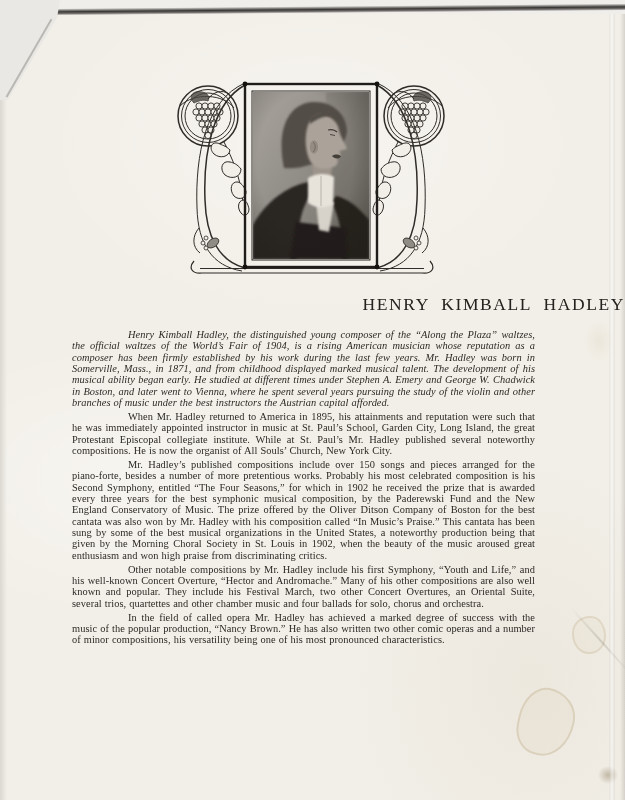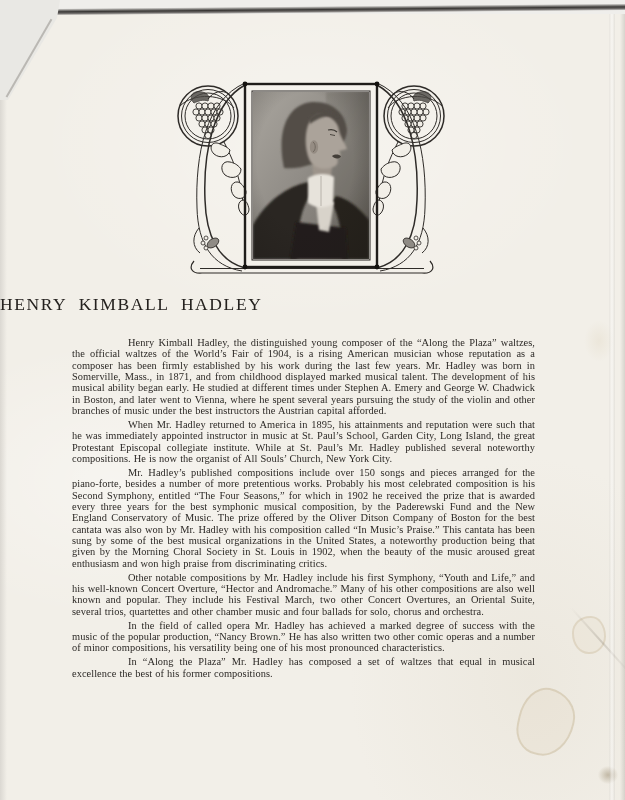--- a/index.html
+++ b/index.html
@@ -80,33 +80,33 @@
       radial-gradient(ellipse 260px 320px at 85% 85%,rgba(210,200,178,.18),rgba(210,200,178,0) 70%),
       radial-gradient(ellipse 400px 260px at 50% 18%,rgba(255,255,255,.3),rgba(255,255,255,0) 70%);
   }
   
   .header-art{
     position:absolute;left:150px;top:70px;width:325px;height:220px;z-index:10;
   }
   
   .page-title{
     position:absolute;left:0;top:294px;width:625px;z-index:10;
-    text-align:left;
+    text-align:right;
     font-size:17.5px;letter-spacing:1.6px;word-spacing:6px;
     color:#24211e;font-weight:400;
   }
   
   .article{
     position:absolute;left:72px;top:329px;width:463px;z-index:10;
     font-size:10.4px;line-height:11.35px;color:var(--ink);
     text-align:justify;
     word-spacing:0.4px;letter-spacing:0.05px;
   }
   .article p{margin:2.6px 0 0 0;text-indent:56px;}
-  .article p:first-child{margin-top:8px;}
+  .article p:first-child{margin-top:0;font-style:italic;}
 </style>
 </head>
 <body>
 
 <div class="paper-mottle"></div>
 <div class="scan-top-strip"></div>
 <div class="scan-top-line"></div>
 <div class="scan-corner-cut"></div>
 <div class="scan-corner-edge"></div>
 <div class="left-edge-shade"></div>
@@ -237,14 +237,13 @@
 </svg>
 
 <div class="page-title">HENRY KIMBALL HADLEY</div>
 
 <div class="article">
   <p>Henry Kimball Hadley, the distinguished young composer of the “Along the Plaza” waltzes, the official waltzes of the World’s Fair of 1904, is a rising American musician whose reputation as a composer has been firmly established by his work during the last few years. Mr. Hadley was born in Somerville, Mass., in 1871, and from childhood displayed marked musical talent.  The development of his musical ability began early.  He studied at different times under Stephen A. Emery and George W. Chadwick in Boston, and later went to Vienna, where he spent several years pursuing the study of the violin and other branches of music under the best instructors the Austrian capital afforded.</p>
   <p>When Mr. Hadley returned to America in 1895, his attainments and reputation were such that he was immediately appointed instructor in music at St. Paul’s School, Garden City, Long Island, the great Protestant Episcopal collegiate institute.  While at St. Paul’s Mr. Hadley published several noteworthy compositions.  He is now the organist of All Souls’ Church, New York City.</p>
   <p>Mr. Hadley’s published compositions include over 150 songs and pieces arranged for the piano-forte, besides a number of more pretentious works.  Probably his most celebrated composition is his Second Symphony, entitled “The Four Seasons,” for which in 1902 he received the prize that is awarded every three years for the best symphonic musical composition, by the Paderewski Fund and the New England Conservatory of Music.  The prize offered by the Oliver Ditson Company of Boston for the best cantata was also won by Mr. Hadley with his composition called “In Music’s Praise.”  This cantata has been sung by some of the best musical organizations in the United States, a noteworthy production being that given by the Morning Choral Society in St. Louis in 1902, when the beauty of the music aroused great enthusiasm and won high praise from discriminating critics.</p>
   <p>Other notable compositions by Mr. Hadley include his first Symphony, “Youth and Life,” and his well-known Concert Overture, “Hector and Andromache.”  Many of his other compositions are also well known and popular.  They include his Festival March, two other Concert Overtures, an Oriental Suite, several trios, quartettes and other chamber music and four ballads for solo, chorus and orchestra.</p>
   <p>In the field of called opera Mr. Hadley has achieved a marked degree of success with the music of the popular production, “Nancy Brown.”   He has also written two other comic operas and a number of minor compositions, his versatility being one of his most pronounced characteristics.</p>
-  <p>In “Along the Plaza” Mr. Hadley has composed a set of waltzes that equal in musical excellence the best of his former compositions.</p>
 </div>
 
 </body></html>

